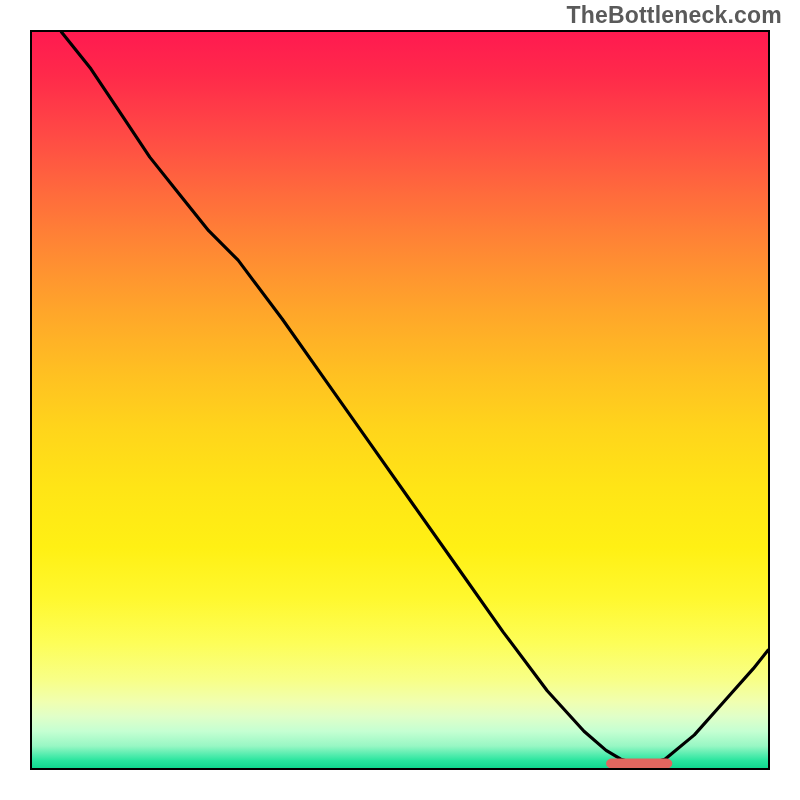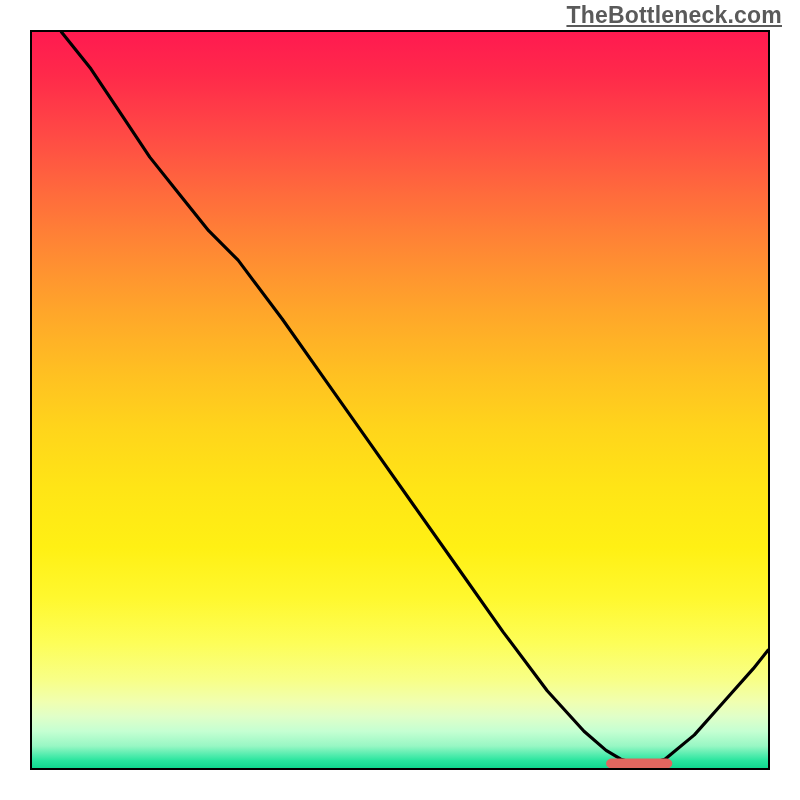--- a/index.html
+++ b/index.html
@@ -17,21 +17,20 @@
     height: 800px;
   }
   .header {
     position: absolute;
     top: 2px;
     right: 18px;
     font-size: 23px;
     font-weight: 700;
     color: #5a5a5a;
     letter-spacing: 0.2px;
-    text-decoration: underline;
   }
   .plot-area {
     position: absolute;
     left: 30px;
     top: 30px;
     width: 740px;
     height: 740px;
     box-sizing: border-box;
     border: 2px solid #000;
   }

